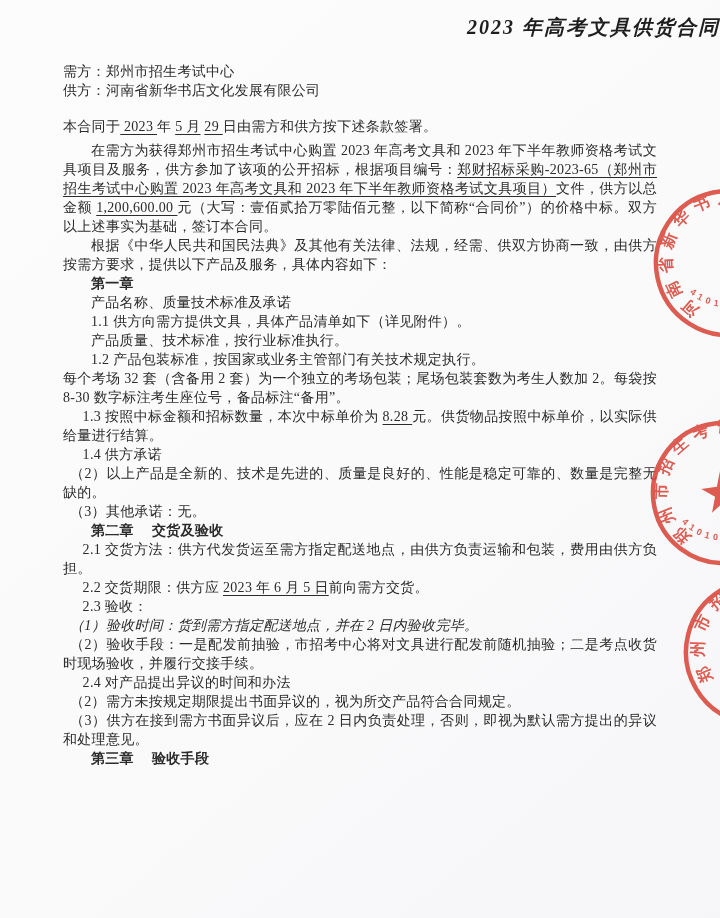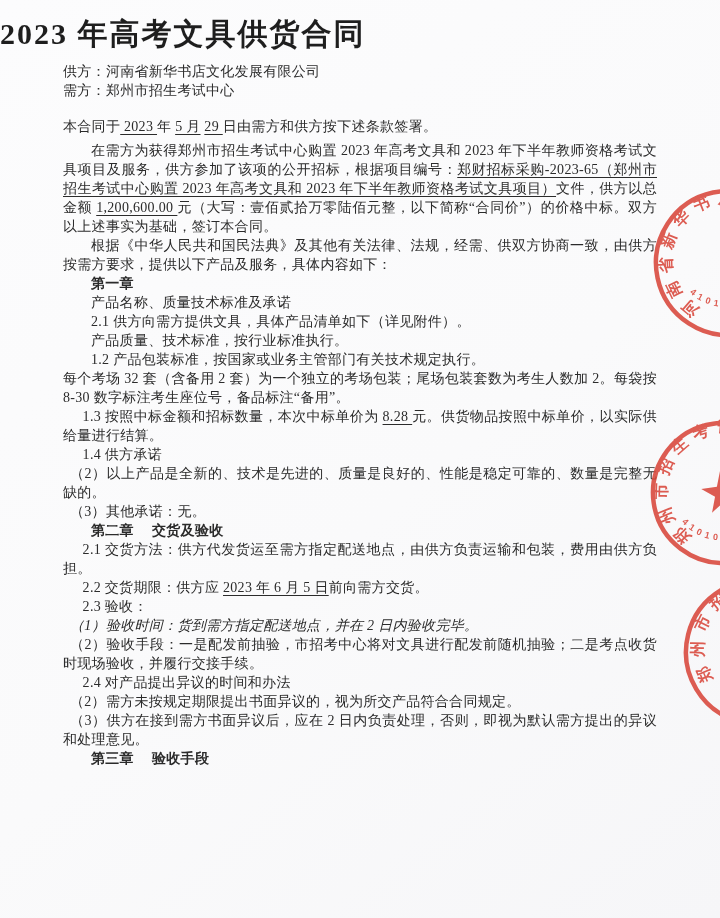--- a/index.html
+++ b/index.html
@@ -7,23 +7,24 @@
     position:relative;
     width:720px;height:918px;
     margin:0 auto;
     background:linear-gradient(140deg,#fcfcfd 0%,#fafafb 55%,#f6f6f8 100%);
     overflow:hidden;
     font-family:"Liberation Serif","DejaVu Serif",serif;
     color:#2b2b2b;
   }
   .doc-title{
     position:absolute;top:14px;left:0;width:100%;
-    text-align:left;
-    font-size:30px;font-weight:700;letter-spacing:2px;
+    text-align:right;
+    font-size:20px;font-weight:700;letter-spacing:2px;
     color:#1e1e1e;
+    font-style:italic;
   }
   .doc-body{
     position:absolute;left:63px;top:62px;width:594px;
     font-size:14px;line-height:19px;
     text-align:justify;
     letter-spacing:0.3px;
   }
   .para{margin:0;}
   .u{
     text-decoration:underline;
@@ -35,28 +36,28 @@
   .seal-text{font-family:"Liberation Sans","DejaVu Sans",sans-serif;font-weight:700;}
 </style>
 </head>
 <body>
 
 <div class="page">
 
   <div class="doc-title">2023 年高考文具供货合同</div>
 
   <div class="doc-body">
+      <p class="para" style="text-indent: 0em;"><span>需方：郑州市招生考试中心</span></p>
       <p class="para" style="text-indent: 0em;"><span>供方：河南省新华书店文化发展有限公司</span></p>
-      <p class="para" style="text-indent: 0em;"><span>需方：郑州市招生考试中心</span></p>
       <p class="para" style="text-indent: 0em; margin-top: 17px;"><span>本合同于</span><span class="u"> 2023 </span><span>年 </span><span class="u">5 月</span><span> </span><span class="u"> 29 </span><span>日由需方和供方按下述条款签署。</span></p>
       <p class="para" style="text-indent: 2em; margin-top: 5px;"><span>在需方为获得郑州市招生考试中心购置 2023 年高考文具和 2023 年下半年教师资格考试文具项目及服务，供方参加了该项的公开招标，根据项目编号：</span><span class="u">郑财招标采购-2023-65（郑州市招生考试中心购置 2023 年高考文具和 2023 年下半年教师资格考试文具项目）</span><span>文件，供方以总金额 </span><span class="u"> 1,200,600.00 </span><span> 元（大写：壹佰贰拾万零陆佰元整，以下简称“合同价”）的价格中标。双方以上述事实为基础，签订本合同。</span></p>
       <p class="para" style="text-indent: 2em;"><span>根据《中华人民共和国民法典》及其他有关法律、法规，经需、供双方协商一致，由供方按需方要求，提供以下产品及服务，具体内容如下：</span></p>
       <p class="para" style="text-indent: 2em; font-weight: 700;"><span>第一章</span></p>
       <p class="para" style="text-indent: 2em;"><span>产品名称、质量技术标准及承诺</span></p>
-      <p class="para" style="text-indent: 2em;"><span>2.1 供方向需方提供文具，具体产品清单如下（详见附件）。</span></p>
+      <p class="para" style="text-indent: 2em;"><span>1.1 供方向需方提供文具，具体产品清单如下（详见附件）。</span></p>
       <p class="para" style="text-indent: 2em;"><span>产品质量、技术标准，按行业标准执行。</span></p>
       <p class="para" style="text-indent: 2em;"><span>1.2 产品包装标准，按国家或业务主管部门有关技术规定执行。</span></p>
       <p class="para" style="text-indent: 0em;"><span>每个考场 32 套（含备用 2 套）为一个独立的考场包装；尾场包装套数为考生人数加 2。每袋按 8-30 数字标注考生座位号，备品标注“备用”。</span></p>
       <p class="para" style="text-indent: 1.4em;"><span>1.3 按照中标金额和招标数量，本次中标单价为 </span><span class="u">8.28 </span><span>元。供货物品按照中标单价，以实际供给量进行结算。</span></p>
       <p class="para" style="text-indent: 1.4em;"><span>1.4 供方承诺</span></p>
       <p class="para" style="text-indent: 0.5em;"><span>（2）以上产品是全新的、技术是先进的、质量是良好的、性能是稳定可靠的、数量是完整无缺的。</span></p>
       <p class="para" style="text-indent: 0.5em;"><span>（3）其他承诺：无。</span></p>
       <p class="para" style="text-indent: 2em; font-weight: 700;"><span>第二章　 交货及验收</span></p>
       <p class="para" style="text-indent: 1.4em;"><span>2.1 交货方法：供方代发货运至需方指定配送地点，由供方负责运输和包装，费用由供方负担。</span></p>
       <p class="para" style="text-indent: 1.4em;"><span>2.2 交货期限：供方应 </span><span class="u">2023 年 6 月 5 日</span><span>前向需方交货。</span></p>

